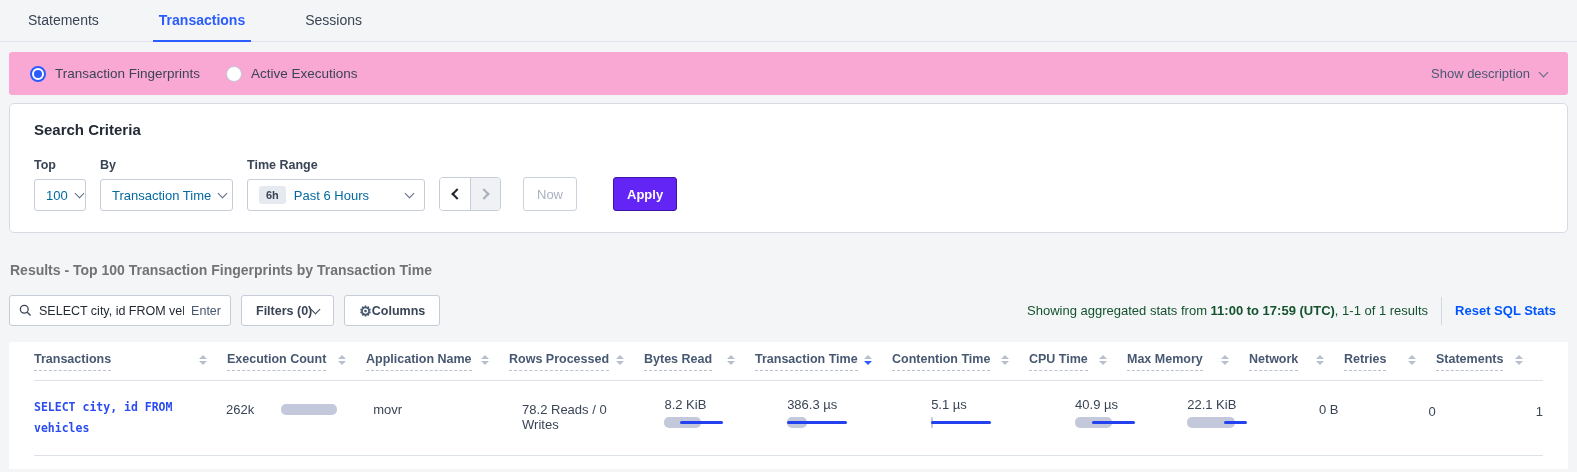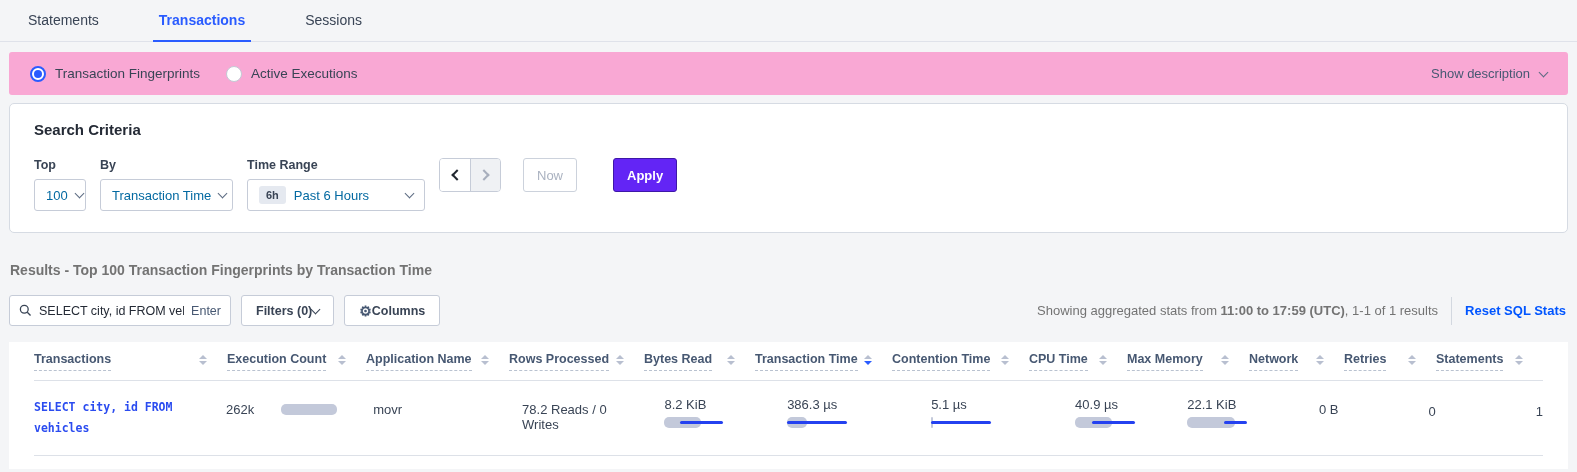--- a/index.html
+++ b/index.html
@@ -24,21 +24,21 @@
   .radio.on::after { content:""; position:absolute; left:2px; top:2px; width:8px; height:8px; border-radius:50%; background:var(--blue); }
   .radio-label { font-size:13.5px; color:var(--text); }
   .strip-spacer { flex:1; }
   .show-desc { display:flex; align-items:center; gap:10px; color:#475872; font-size:13px; cursor:pointer; }
 
   .chev { width:7px; height:7px; border-right:1.7px solid #5c6b82; border-bottom:1.7px solid #5c6b82; transform:rotate(45deg); margin-top:-3px; flex:none; }
 
   
   .crit-panel { background:#fff; border:1px solid var(--border); border-radius:5px; margin:8px 9px 0; padding:17px 24px 21px; }
   .crit-title { font-size:15px; font-weight:700; color:#242a35; margin-bottom:20px; }
-  .crit-row { display:flex; gap:14px; }
+  .crit-row { display:flex; align-items:flex-end; gap:14px; }
   .field { display:flex; flex-direction:column; }
   .field-label { font-size:12.5px; font-weight:700; color:var(--text); margin-bottom:7px; }
   .selectbox { height:32px; border:1px solid #c6ccd8; border-radius:3px; background:#fff; display:flex; align-items:center; padding:0 11px; gap:8px; cursor:pointer; }
   .selectbox .grow { flex:1; }
   .sel-val { font-size:13px; color:#0369a1; white-space:nowrap; }
   .w-top { width:52px; }
   .w-by { width:133px; }
   .w-range { width:178px; }
   .range-badge { background:#e5e9f0; border-radius:3px; font-size:11px; font-weight:700; color:#394455; padding:3px 7px; flex:none; }
   .nav-group { display:flex; height:34px; border:1px solid #c6ccd8; border-radius:4px; overflow:hidden; background:#fff; }
@@ -53,24 +53,24 @@
   
   .results-heading { font-size:14px; font-weight:700; color:#737373; margin:29px 0 0 10px; }
   .toolbar { display:flex; align-items:center; margin:17px 9px 0; }
   .searchbox { width:222px; height:31px; background:#fff; border:1px solid #c6ccd8; border-radius:3px; display:flex; align-items:center; padding:0 9px; gap:7px; }
   .searchbox input { border:none; outline:none; flex:1; min-width:0; font-size:12.5px; color:#242a35; font-family:"Liberation Sans",sans-serif; background:transparent; }
   .enter-label { color:#475872; font-size:12.5px; flex:none; }
   .tool-btn { height:31px; background:#fff; border:1px solid #c6ccd8; border-radius:3px; display:flex; align-items:center; padding:0 14px; font-size:12.5px; font-weight:700; color:#394455; margin-left:10px; cursor:pointer; }
   .tool-btn .chev { border-color:#394455; margin-top:-2px; }
   .gear { font-size:14px; color:#475872; line-height:1; }
   .toolbar-spacer { flex:1; }
-  .stats-text { font-size:13px; color:#737373; white-space:nowrap; }
+  .stats-text { font-size:13px; color:#14532d; white-space:nowrap; }
   .stats-text b { font-weight:700; }
   .vdivider { width:1px; height:28px; background:#d3d8e0; margin:0 13px; }
-  .reset-link { color:var(--link); font-size:13px; font-weight:600; white-space:nowrap; cursor:pointer; margin-right:2px; }
+  .reset-link { color:var(--link); font-size:13px; font-weight:600; white-space:nowrap; cursor:pointer; margin-right:12px; }
 
   
   .table-panel { background:#fff; margin:16px 9px 0; padding:10px 25px 13px; }
   .thead { display:flex; align-items:flex-end; padding-bottom:9px; border-bottom:1px solid #dde1e8; }
   .th { display:flex; align-items:center; justify-content:space-between; padding-right:20px; }
   .th-label { font-size:12.5px; font-weight:700; color:#475872; border-bottom:1px dashed #b9c2d0; padding-bottom:4px; white-space:nowrap; }
   .sort { display:flex; flex-direction:column; gap:2px; cursor:pointer; padding-bottom:4px; }
   .sort i { display:block; width:0; height:0; border-left:4px solid transparent; border-right:4px solid transparent; }
   .sort .up { border-bottom:4.5px solid #b8bfd0; }
   .sort .dn { border-top:4.5px solid #b8bfd0; }

